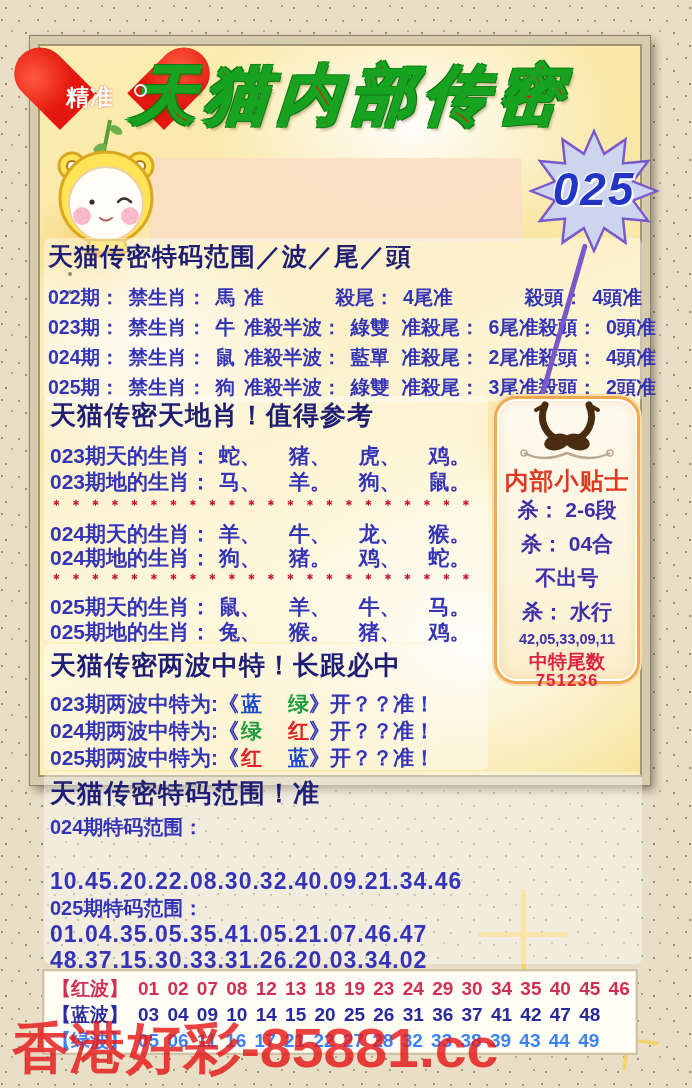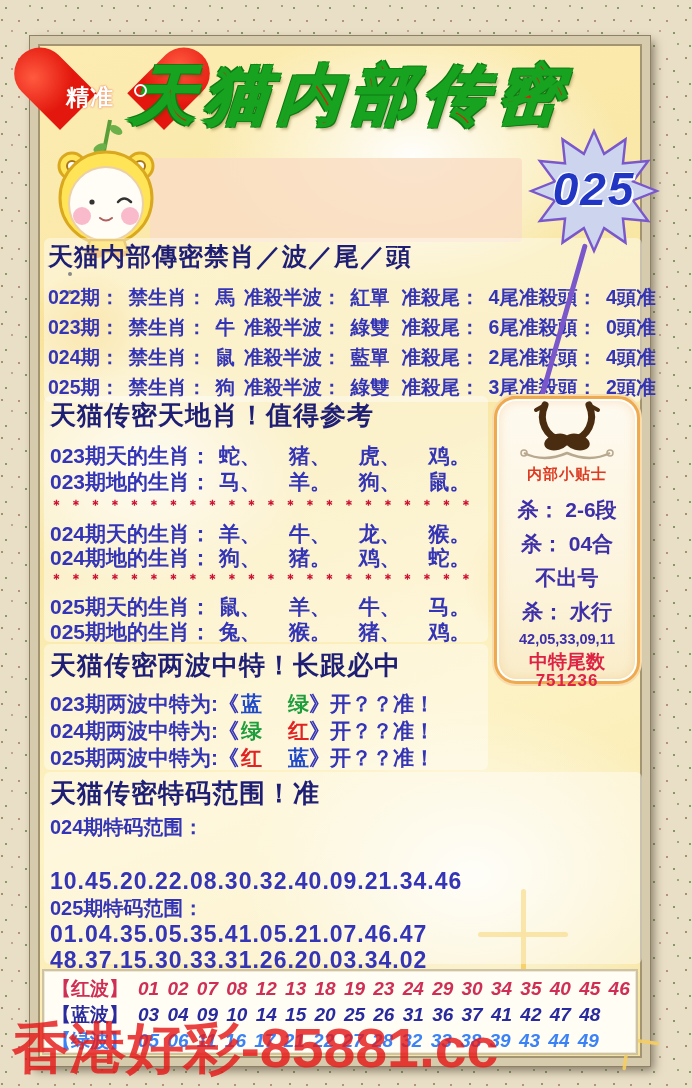--- a/index.html
+++ b/index.html
@@ -11,21 +11,21 @@
       radial-gradient(circle 2.5px at 6px 8px, #8a9a68 55%, transparent 62%),
       radial-gradient(circle 2px at 19px 21px, #b5917e 55%, transparent 62%),
       radial-gradient(circle 2px at 30px 6px, #9aa878 55%, transparent 62%),
       radial-gradient(circle 1.8px at 12px 31px, #c2a58e 55%, transparent 62%),
       radial-gradient(circle 2.2px at 26px 33px, #85966a 55%, transparent 62%),
       radial-gradient(circle 1.5px at 2px 20px, #a3926f 55%, transparent 62%);
     background-size:36px 38px;
   }
   .stage{position:absolute;inset:0;}
   .card{
-    position:absolute;left:30px;top:36px;width:620px;height:1030px;
+    position:absolute;left:30px;top:36px;width:620px;height:749px;
     box-sizing:border-box;border:8px solid #d7cbae;
     box-shadow:0 0 0 1px #8f8166, inset 0 0 0 2px #a39472, 4px 5px 9px rgba(60,50,30,.55);
     background:
       radial-gradient(ellipse 300px 190px at 62% 11%, rgba(255,255,255,.95), rgba(255,255,255,0) 70%),
       radial-gradient(ellipse 240px 170px at 18% 42%, rgba(255,255,255,.8), rgba(255,255,255,0) 70%),
       radial-gradient(ellipse 320px 240px at 72% 82%, rgba(255,255,255,.85), rgba(255,255,255,0) 72%),
       radial-gradient(circle 70px at 82% 53%, rgba(249,214,130,.8), rgba(249,214,130,0)),
       radial-gradient(circle 60px at 8% 28%, rgba(247,205,100,.7), rgba(247,205,100,0)),
       linear-gradient(160deg,#fcecb2,#f8e6a2 38%,#fdf2c4 66%,#f6e49c);
   }
@@ -82,31 +82,31 @@
   .rlabel{position:absolute;left:12px;font-size:20px;font-weight:900;color:#3434b6;white-space:nowrap;}
   .rnums{position:absolute;left:12px;font-size:23px;font-weight:900;color:#3434b6;
     letter-spacing:1px;white-space:nowrap;}
   
   .tipbox{position:absolute;left:456px;top:352px;width:146px;height:288px;box-sizing:border-box;
     border:3px solid #efa94f;border-radius:22px;z-index:2;
     background:linear-gradient(#fefaf0,#fcf3da 70%,#f9ecc8);
     box-shadow:inset 0 0 0 2px #fff, inset 0 0 12px rgba(240,170,80,.4), 0 0 0 2px #f6dcae;
     text-align:center;}
   .tipbox .birds{position:absolute;left:13px;top:-4px;width:114px;height:66px;}
-  .tip-title{position:absolute;left:0;right:0;top:66px;font-size:15px;font-weight:900;color:#dd3a22;letter-spacing:1px;}
+  .tip-title{position:absolute;left:0;right:0;top:66px;font-size:24px;font-weight:900;color:#dd3a22;letter-spacing:1px;}
   .tip-lines{position:absolute;left:0;right:0;top:94px;}
   .tip-lines div{font-size:21px;font-weight:900;color:#3d2fa8;line-height:34px;white-space:nowrap;}
   .tip-nums{position:absolute;left:0;right:0;top:232px;font-size:14.5px;font-weight:bold;color:#3d2fa8;}
   .tip-foot1{position:absolute;left:0;right:0;top:250px;font-size:19px;font-weight:900;color:#dd2244;font-family:Liberation Serif, serif;}
   .tip-foot2{position:absolute;left:0;right:0;top:272px;font-size:17px;font-weight:900;color:#dd2244;letter-spacing:1px;}
   
   .waves{position:absolute;left:4px;top:925px;width:596px;height:86px;box-sizing:border-box;
     background:#fffdf4;border:2px solid #cfc3a6;box-shadow:inset 0 0 0 1px #efe8d4;padding:5px 0 0 8px;}
   .wrow{height:26px;line-height:26px;font-size:19px;font-weight:900;white-space:nowrap;}
-  .wrow .wnums{margin-left:10px;letter-spacing:0;word-spacing:3px;font-style:italic;}
+  .wrow .wnums{margin-left:10px;letter-spacing:0;word-spacing:3px;}
   
   .spark{position:absolute;width:90px;height:90px;z-index:0;}
   .spark:before,.spark:after{content:"";position:absolute;background:rgba(246,206,96,.9);border-radius:3px;}
   .spark:before{left:43px;top:0;width:5px;height:90px;}
   .spark:after{left:0;top:43px;width:90px;height:5px;}
   .watermark{position:absolute;left:12px;top:1012px;font-size:55px;font-weight:900;
     color:rgba(229,24,24,.82);letter-spacing:0px;white-space:nowrap;z-index:40;transform:scaleX(1.04);transform-origin:left;}
 </style>
 </head>
 <body>
@@ -150,25 +150,24 @@
     <div class="mascot-dots"><i></i><i></i></div>
 
     <div class="tail"></div>
     <div class="burst">
       <div class="b-outer"></div>
       <div class="b-inner"></div>
       <span class="burst-num">025</span>
     </div>
 
     <div class="panel" style="left:6px;top:194px;width:598px;height:164px;"></div>
-    <div class="s-title" style="left:10px;top:196px;font-size:25px;">天猫内部傳密禁肖／波／尾／頭</div>
+    <div class="s-title" style="left:10px;top:196px;font-size:25px;">天猫传密特码范围／波／尾／頭</div>
     <div class="sec1rows">
       <div class="s1row">
         <span><span>022</span><span>期：</span><span class="ml">禁生肖：</span><span class="ml">馬</span><span class="ml">准</span></span>
-        <span><span>殺半波：</span><span class="ml">紅單</span><span class="ml2">准</span></span>
         <span><span>殺尾：</span><span class="ml">4尾准</span></span>
         <span><span>殺頭：</span><span class="ml">4頭准</span></span>
       </div>
       <div class="s1row">
         <span><span>023</span><span>期：</span><span class="ml">禁生肖：</span><span class="ml">牛</span><span class="ml">准</span></span>
         <span><span>殺半波：</span><span class="ml">綠雙</span><span class="ml2">准</span></span>
         <span><span>殺尾：</span><span class="ml">6尾准</span></span>
         <span><span>殺頭：</span><span class="ml">0頭准</span></span>
       </div>
       <div class="s1row">

